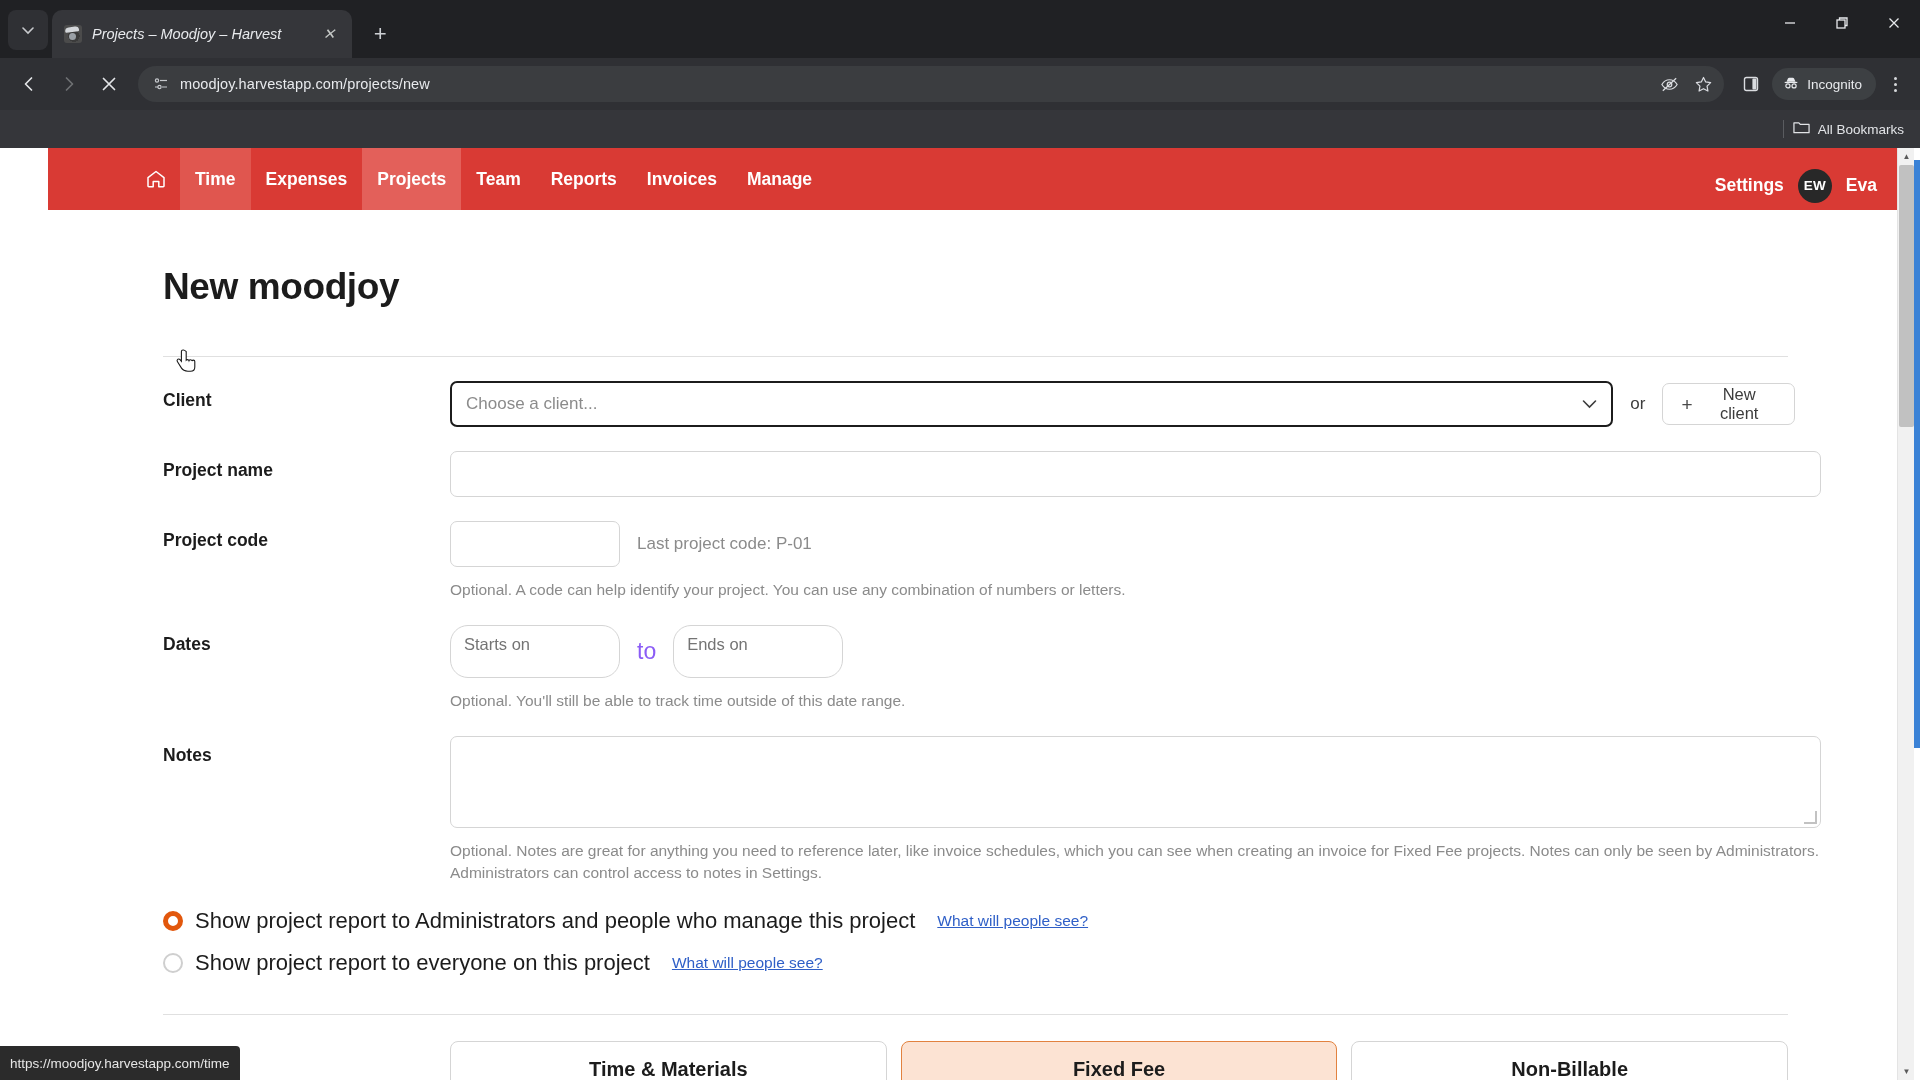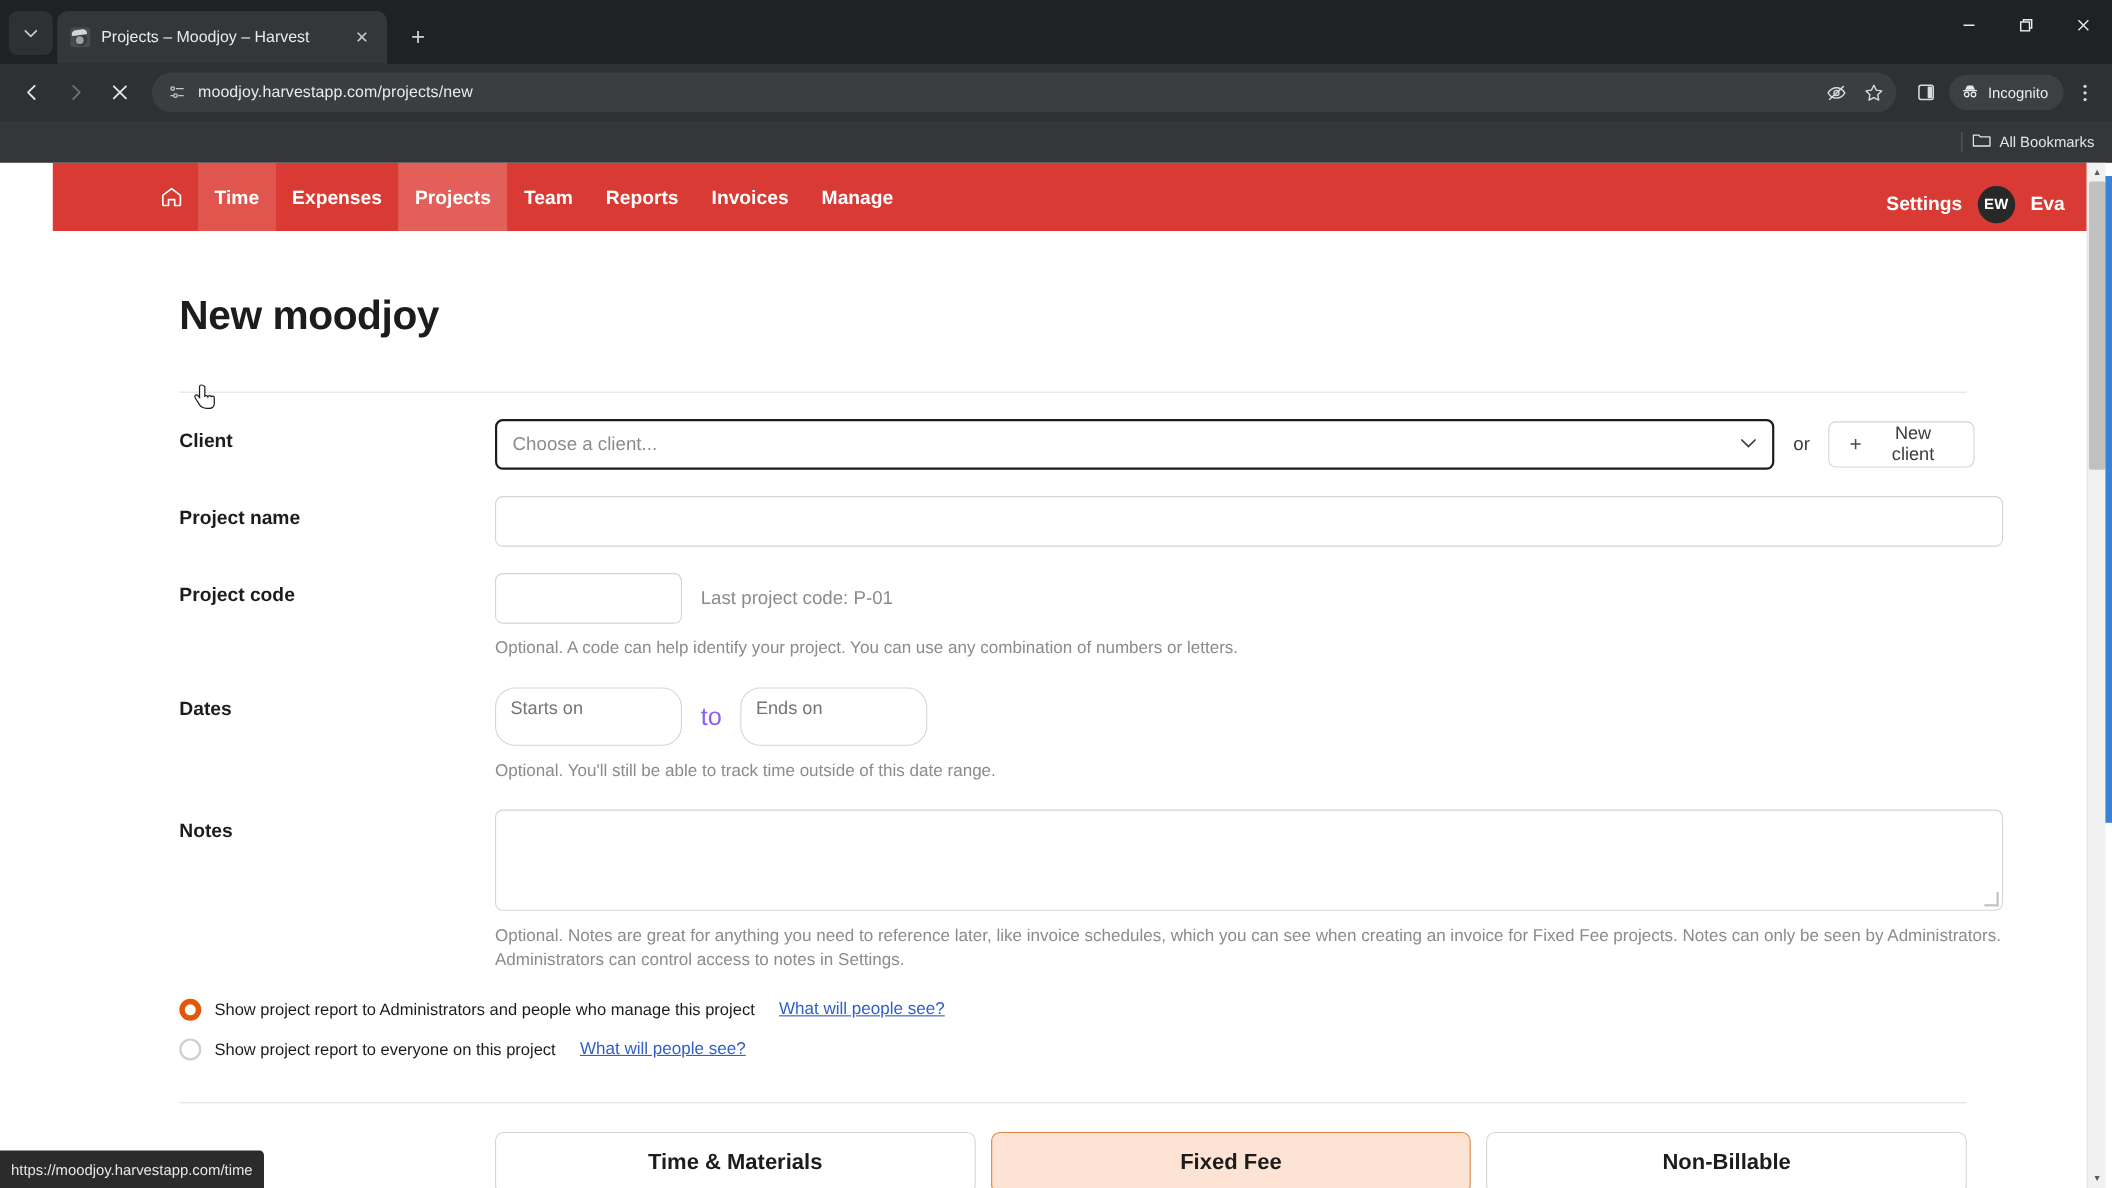--- a/index.html
+++ b/index.html
@@ -8,20 +8,21 @@
     font-family: "Liberation Sans", sans-serif;
     overflow: hidden; background: #ffffff;
   }
 
   
   .browser { width: 1920px; height: 1080px; position: relative; background: #1f1f1f; }
 
   .tabstrip {
     height: 58px; background: #202124; display: flex; align-items: flex-end;
     position: relative;
+    font-style: italic;
   }
   .tab-search {
     width: 40px; height: 40px; margin: 0 4px 8px 8px;
     border-radius: 8px; background: #2f3034;
     display: flex; align-items: center; justify-content: center;
     color: #c8cacd; font-size: 13px; cursor: default;
   }
   .tab {
     height: 48px; min-width: 300px; max-width: 340px;
     background: #35363a; border-radius: 10px 10px 0 0;
@@ -189,21 +190,21 @@
     content: ""; position: absolute; right: 3px; bottom: 3px; width: 11px; height: 11px;
     border-right: 2px solid #c2c2c2; border-bottom: 2px solid #c2c2c2;
   }
 
   .radio-row { display: flex; align-items: center; gap: 12px; margin-bottom: 16px; }
   .radio {
     width: 20px; height: 20px; border-radius: 50%; border: 2px solid #cfcfcf;
     background: #fff; flex: none; position: relative;
   }
   .radio.on { border-color: #e2570c; border-width: 5px; }
-  .radio-label { font-size: 15px; color: #1c1c1c; }
+  .radio-label { font-size: 22px; color: #1c1c1c; }
   .link {
     color: #2f5fc7; font-size: 15.5px; text-decoration: underline; margin-left: 10px;
   }
 
   .billing-row { display: flex; gap: 14px; margin: 0 115px; padding-top: 26px; padding-left: 287px; }
   .bill-btn {
     width: 444px; height: 56px; border: 1px solid #d5d5d5; border-radius: 8px;
     background: #fff; display: flex; align-items: center; justify-content: center;
     font-size: 20px; font-weight: 700; color: #1c1c1c;
   }

